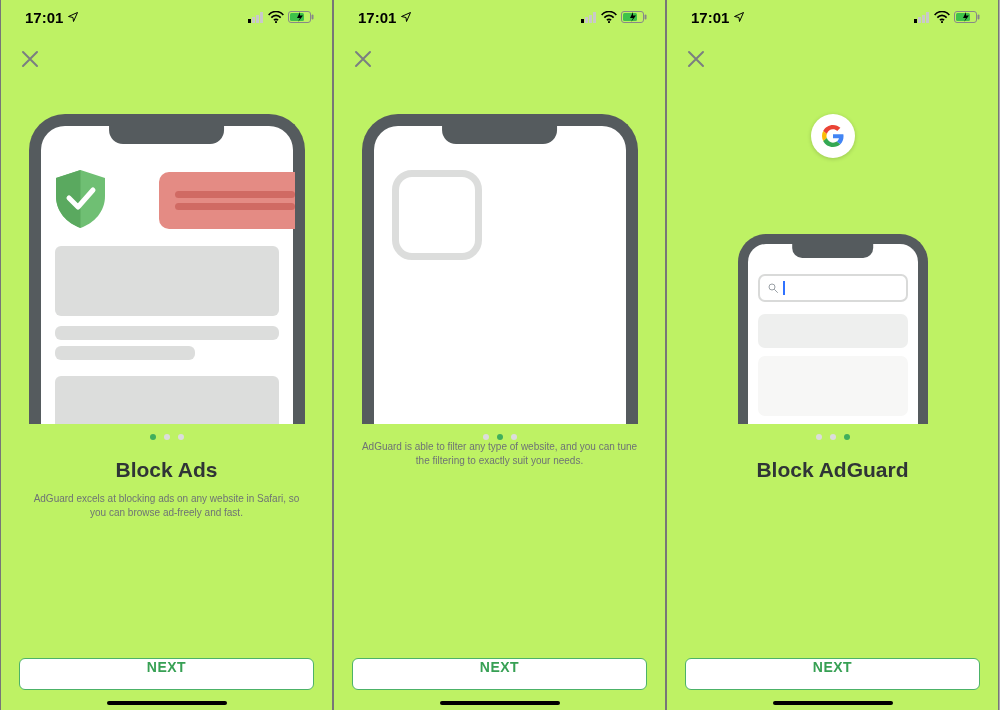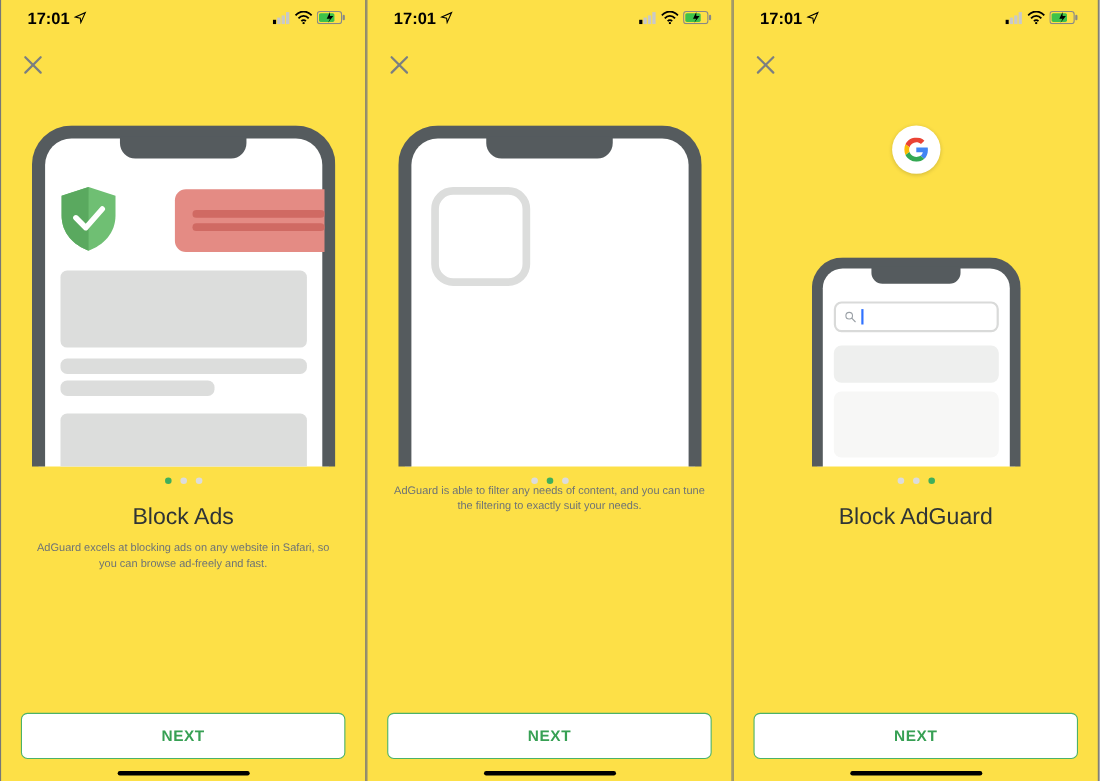--- a/index.html
+++ b/index.html
@@ -10,21 +10,21 @@
     height: 710px;
     font-family: -apple-system, "Helvetica Neue", Arial, sans-serif;
     display: flex;
     background: #aaa;
     overflow: hidden;
   }
   .screen {
     position: relative;
     width: 333px;
     height: 710px;
-    background: #fde047;
+    background: #bef264;
     border-left: 1px solid #777;
     border-right: 1px solid #777;
     display: flex;
     flex-direction: column;
   }
   .screen + .screen { margin-left: 0; }
 
   
   .status-bar {
     height: 34px;
@@ -190,47 +190,47 @@
   .dot {
     width: 6px; height: 6px; border-radius: 50%;
     background: #dcdcdc;
   }
   .dot.active { background: #40af5c; }
 
   
   .title {
     text-align: center;
     font-size: 21px;
-    font-weight: 400;
+    font-weight: 700;
     color: #2f3436;
     margin: 18px 20px 10px;
   }
   .desc {
     text-align: center;
     font-size: 10px;
     color: #6e7375;
     line-height: 1.4;
     margin: 0 24px;
   }
 
   .spacer { flex: 1; }
 
   
   .next-btn {
     margin: 0 18px 20px;
-    height: 42px;
+    height: 32px;
     border: 1.5px solid #4cb268;
     border-radius: 6px;
     color: #37a054;
     background: #fff;
     font-size: 14px;
     font-weight: 600;
     letter-spacing: 0.5px;
     display: flex;
-    align-items: center;
+    align-items: flex-start;
     justify-content: center;
     cursor: pointer;
   }
 
   
   .home-ind {
     position: absolute;
     bottom: 5px;
     left: 50%;
     transform: translateX(-50%);
@@ -376,21 +376,21 @@
       <div class="square"></div>
     </div>
   </div>
 
   <div class="dots">
     <div class="dot"></div>
     <div class="dot active"></div>
     <div class="dot"></div>
   </div>
 
-  <div class="desc">AdGuard is able to filter any needs of content, and you can tune the filtering to exactly suit your needs.</div>
+  <div class="desc">AdGuard is able to filter any type of website, and you can tune the filtering to exactly suit your needs.</div>
 
   <div class="spacer"></div>
 
   <div class="next-btn">
     <span>NEXT</span>
   </div>
 
   <div class="home-ind"></div>
 </div>
 

